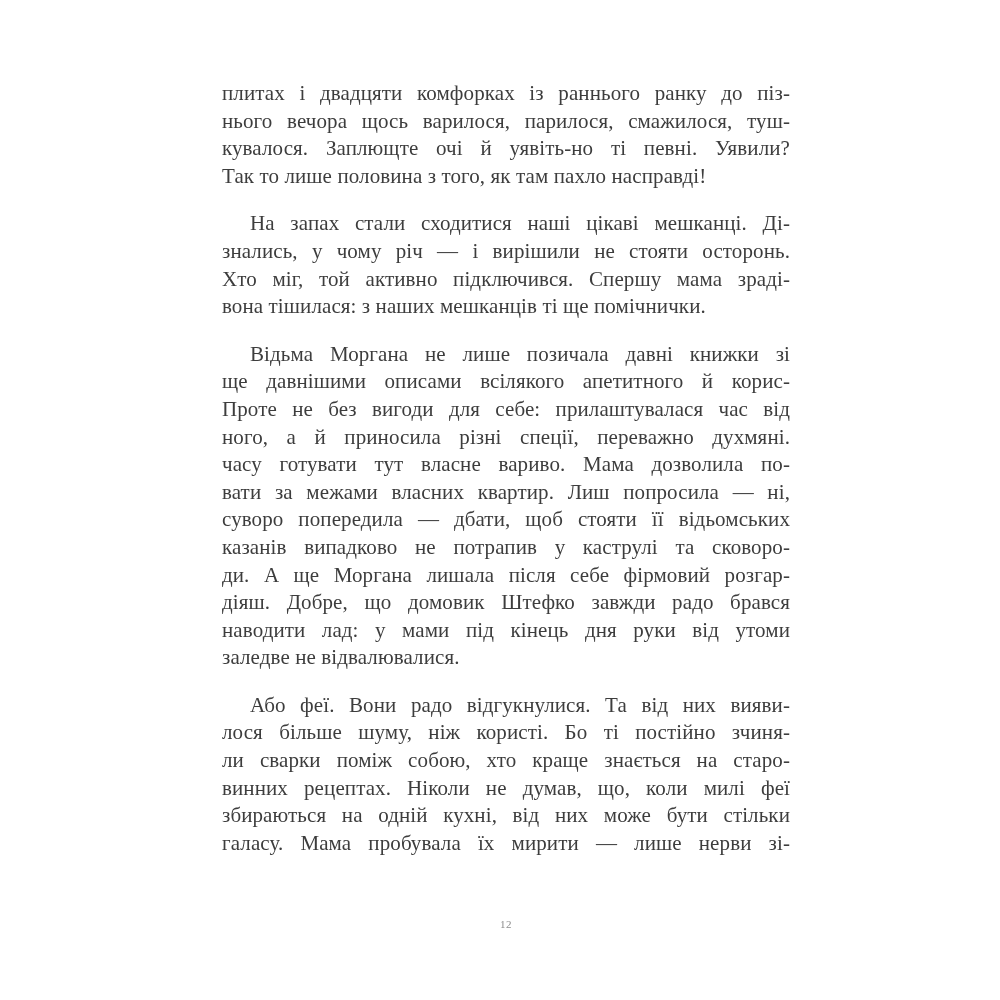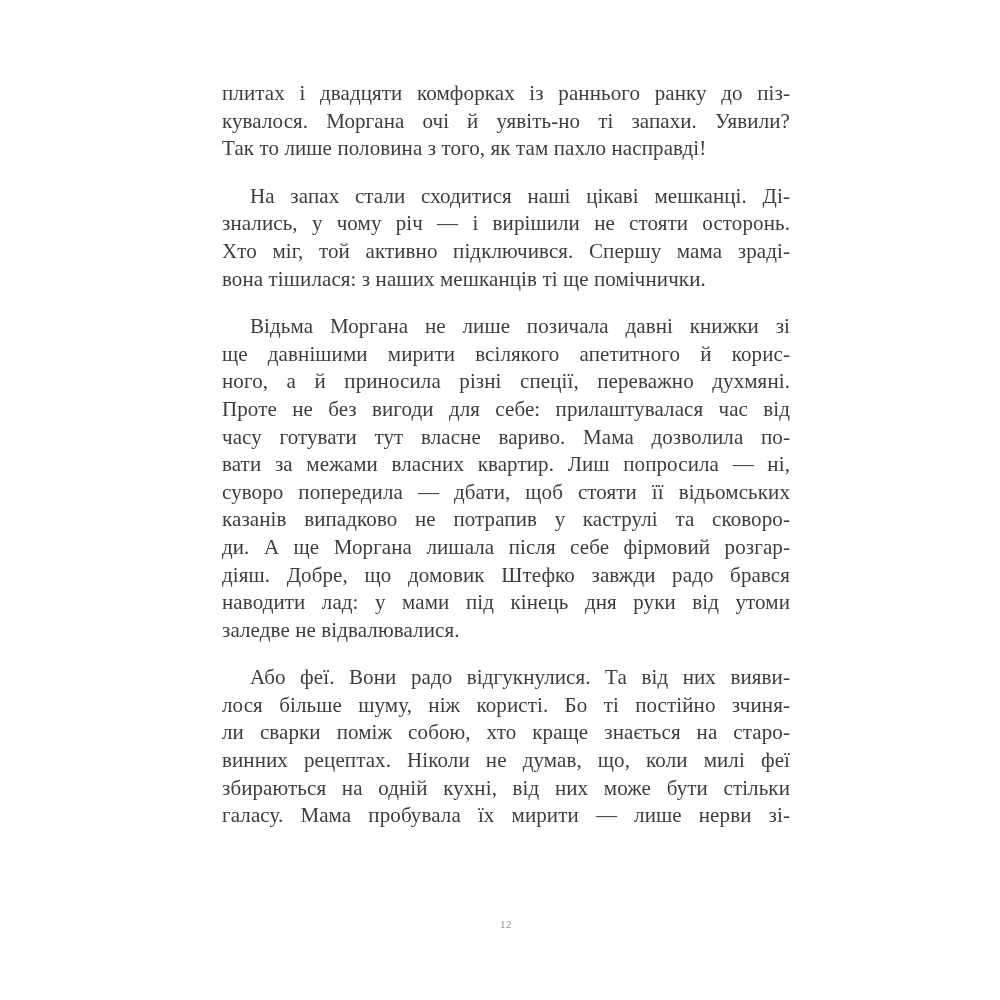--- a/index.html
+++ b/index.html
@@ -52,34 +52,35 @@
     letter-spacing: 0.5px;
   }
 </style>
 </head>
 <body>
 
 <div class="page">
   <div class="text-block" id="text-block">
       <div class="paragraph">
         <div class="text-line first-line">плитах і двадцяти комфорках із раннього ранку до піз-</div>
-        <div class="text-line">кувалося. Моргана очі й уявіть-но ті запахи. Уявили?</div>
+        <div class="text-line">нього вечора щось варилося, парилося, смажилося, туш-</div>
+        <div class="text-line">кувалося. Заплющте очі й уявіть-но ті певні. Уявили?</div>
         <div class="text-line last-line">Так то лише половина з того, як там пахло насправді!</div>
       </div>
       <div class="paragraph indented">
         <div class="text-line first-line">На запах стали сходитися наші цікаві мешканці. Ді-</div>
         <div class="text-line">знались, у чому річ — і вирішили не стояти осторонь.</div>
         <div class="text-line">Хто міг, той активно підключився. Спершу мама зраді-</div>
         <div class="text-line last-line">вона тішилася: з наших мешканців ті ще помічнички.</div>
       </div>
       <div class="paragraph indented">
         <div class="text-line first-line">Відьма Моргана не лише позичала давні книжки зі</div>
-        <div class="text-line">ще давнішими мирити всілякого апетитного й корис-</div>
+        <div class="text-line">ще давнішими описами всілякого апетитного й корис-</div>
+        <div class="text-line">Проте не без вигоди для себе: прилаштувалася час від</div>
         <div class="text-line">ного, а й приносила різні спеції, переважно духмяні.</div>
-        <div class="text-line">Проте не без вигоди для себе: прилаштувалася час від</div>
         <div class="text-line">часу готувати тут власне вариво. Мама дозволила по-</div>
         <div class="text-line">вати за межами власних квартир. Лиш попросила — ні,</div>
         <div class="text-line">суворо попередила — дбати, щоб стояти її відьомських</div>
         <div class="text-line">казанів випадково не потрапив у каструлі та сковоро-</div>
         <div class="text-line">ди. А ще Моргана лишала після себе фірмовий розгар-</div>
         <div class="text-line">діяш. Добре, що домовик Штефко завжди радо брався</div>
         <div class="text-line">наводити лад: у мами під кінець дня руки від утоми</div>
         <div class="text-line last-line">заледве не відвалювалися.</div>
       </div>
       <div class="paragraph indented">

